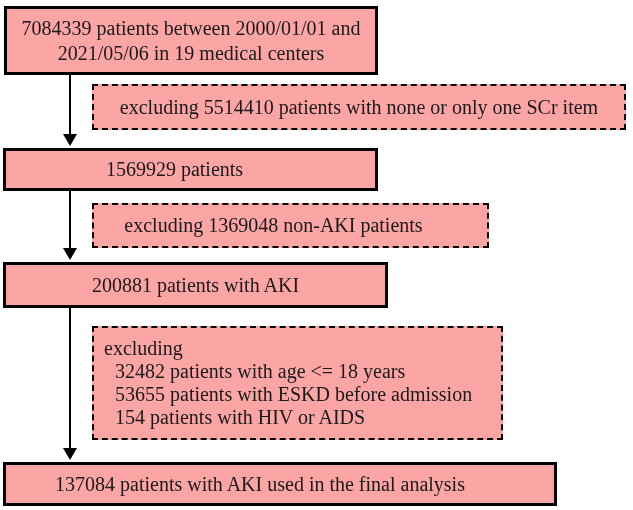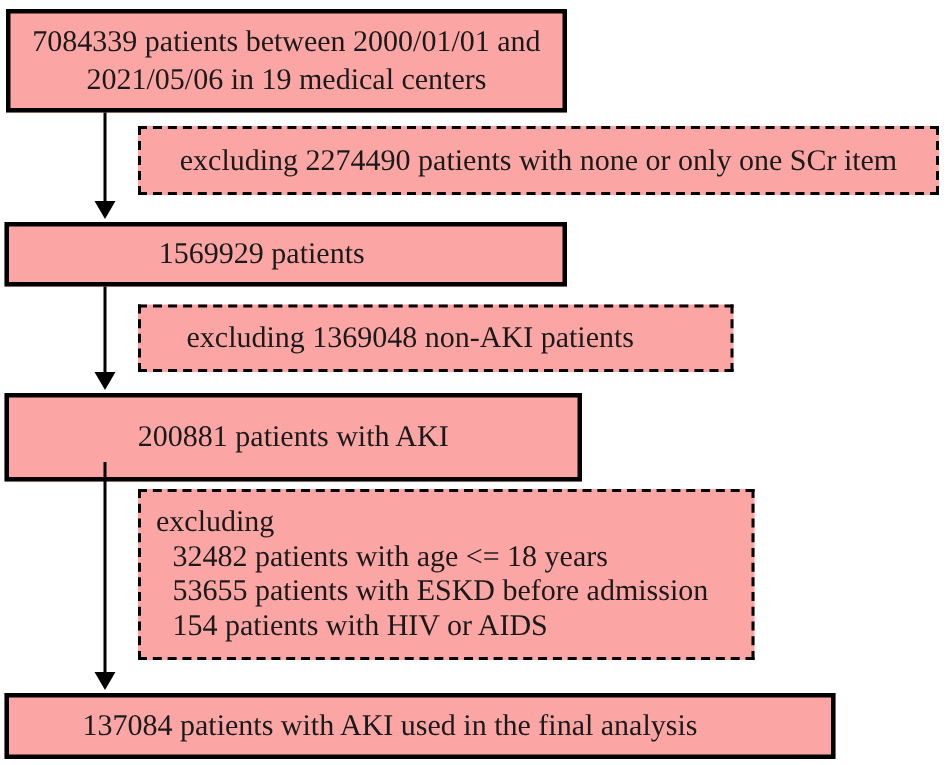--- a/index.html
+++ b/index.html
@@ -43,21 +43,21 @@
   }
   
   .b-total  { left: 4px;  top: 6px;   width: 374px; height: 69px; }
   
   .d-scr    { left: 92px; top: 84px;  width: 534px; height: 46px; }
   
   .b-scr    { left: 3px;  top: 148px; width: 375px; height: 43px; padding-right: 32px; }
   
   .d-nonaki { left: 92px; top: 203px; width: 397px; height: 45px; padding-right: 34px; }
   
-  .b-aki    { left: 3px;  top: 262px; width: 385px; height: 59px; }
+  .b-aki    { left: 3px;  top: 262px; width: 385px; height: 46px; }
   
   .d-final  {
     left: 92px; top: 326px; width: 411px; height: 114px;
     justify-content: flex-start;
     align-items: flex-start;
     text-align: right;
     padding: 9px 6px 0 10px;
     line-height: 23px;
   }
   .d-final .indent { padding-left: 11px; }
@@ -92,21 +92,21 @@
 
   <div class="box solid b-total">
     <div class="line">7084339 patients between 2000/01/01 and</div>
     <div class="line">2021/05/06 in 19 medical centers</div>
   </div>
 
   <div class="vline vl-1"></div>
   <div class="arrowhead ah-1"></div>
 
   <div class="box dashed d-scr">
-    <div class="line">excluding 2274490 patients with none or only one SCr item</div>
+    <div class="line">excluding 5514410 patients with none or only one SCr item</div>
   </div>
 
   <div class="box solid b-scr">
     <div class="line">1569929 patients</div>
   </div>
 
   <div class="vline vl-2"></div>
   <div class="arrowhead ah-2"></div>
 
   <div class="box dashed d-nonaki">

